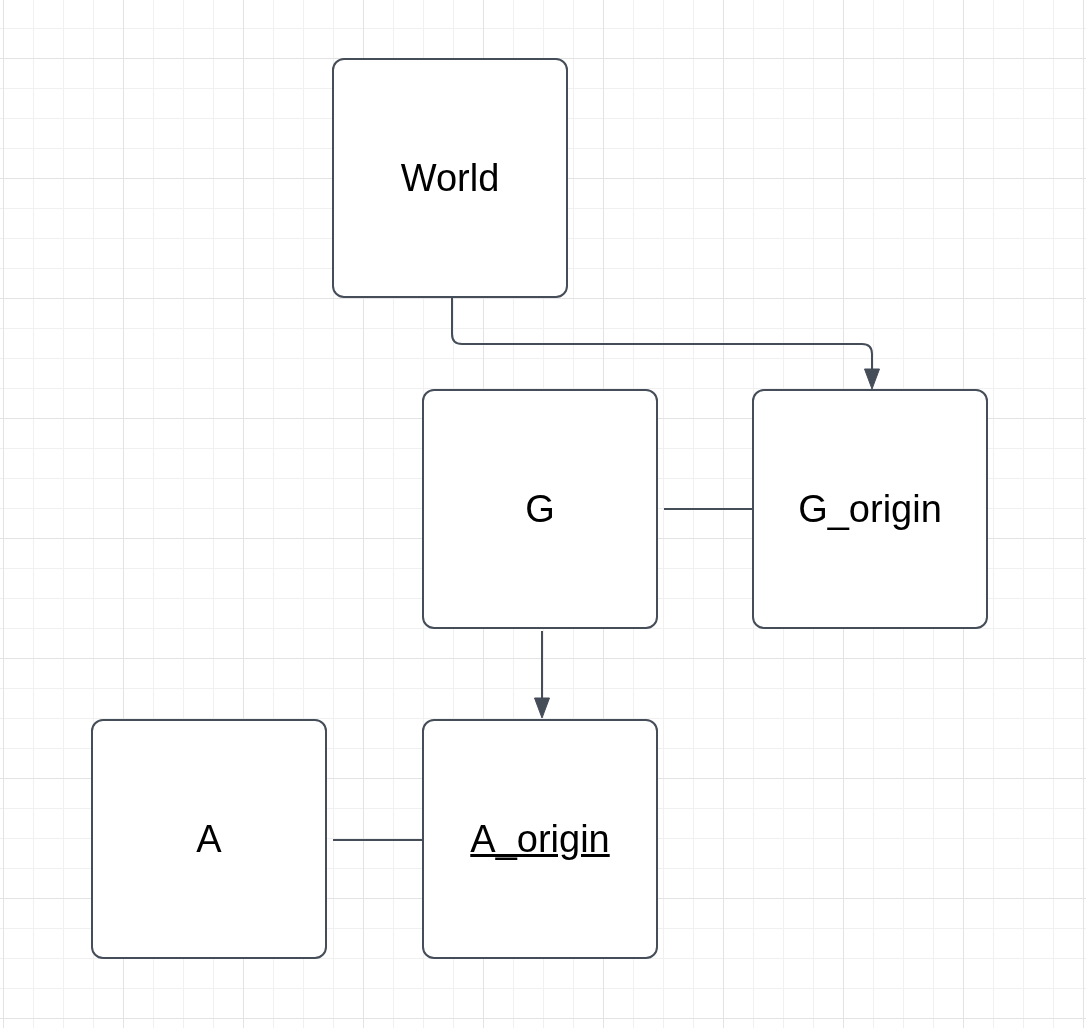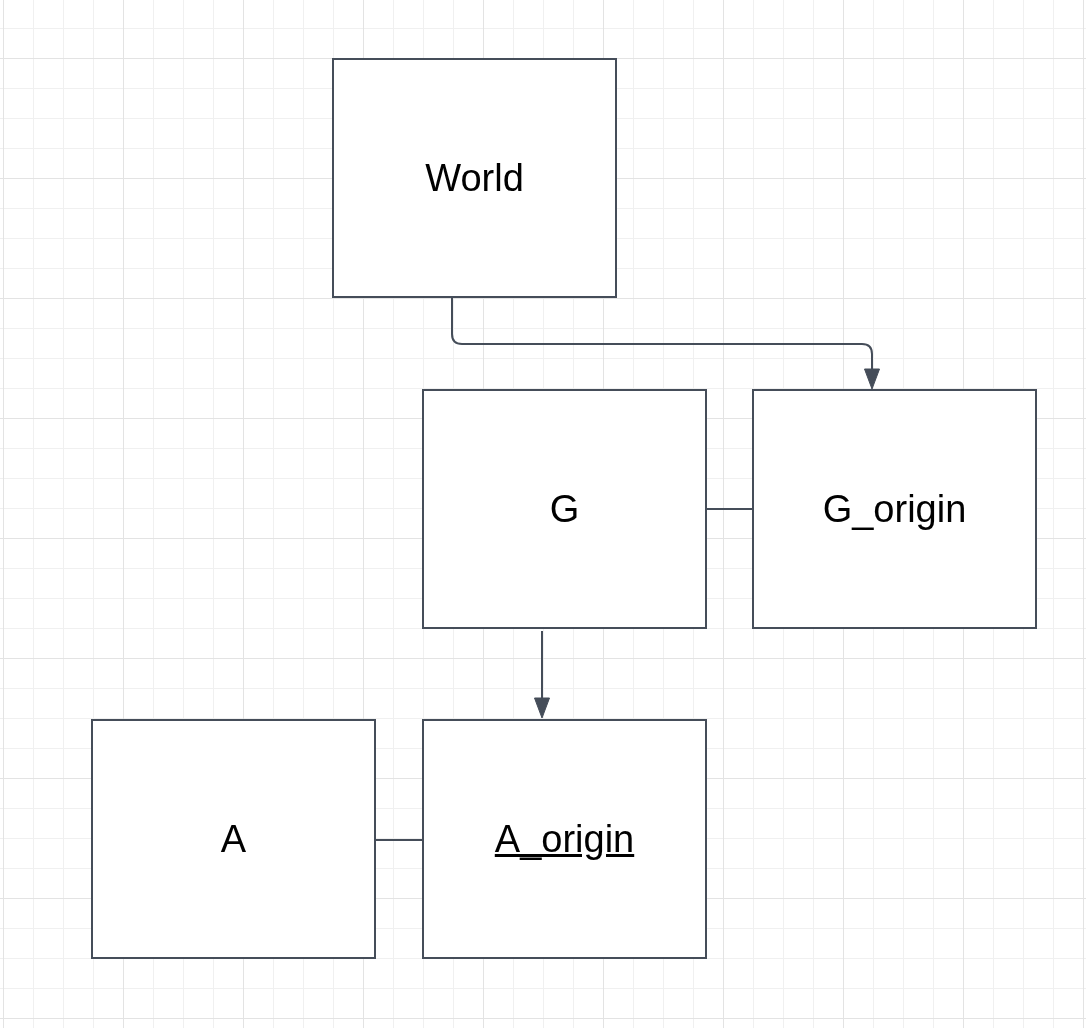--- a/index.html
+++ b/index.html
@@ -21,24 +21,24 @@
     background-position: 3px 0px, 0px 58px, 3px 0px, 0px 28px;
   }
   .edges-layer {
     position: absolute; left: 0; top: 0;
     width: 1086px; height: 1028px;
     pointer-events: none;
   }
   .edges-layer path, .edges-layer polygon { pointer-events: stroke; }
   .node {
     position: absolute;
-    width: 285px; height: 240px;
+    width: 236px; height: 240px;
     background: #ffffff;
     border: 2px solid #454d59;
-    border-radius: 0;
+    border-radius: 12px;
     display: flex;
     align-items: center;
     justify-content: center;
     cursor: default;
   }
   .node-label {
     font-size: 38px;
     color: #000000;
     white-space: nowrap;
   }

